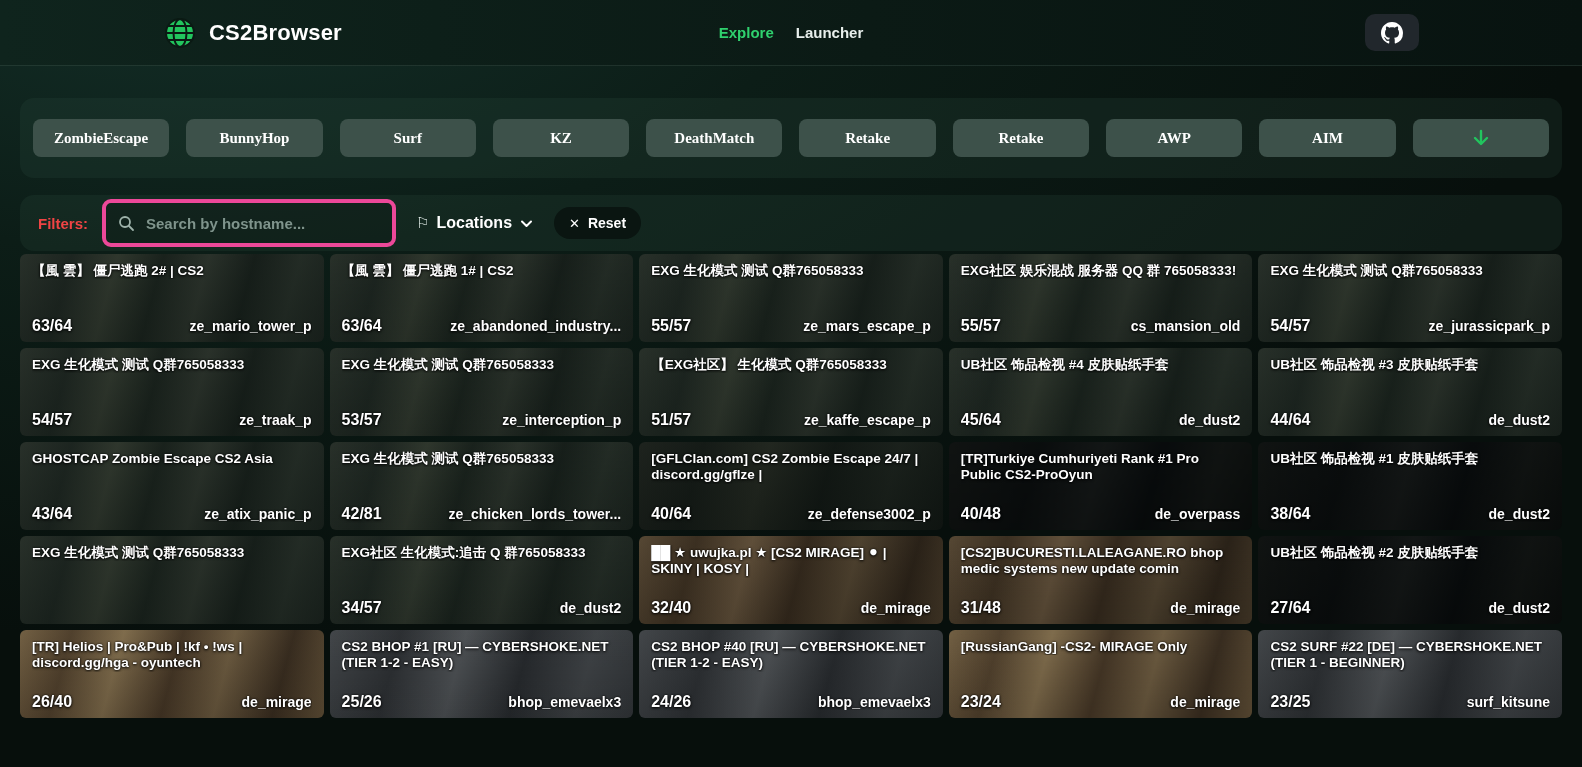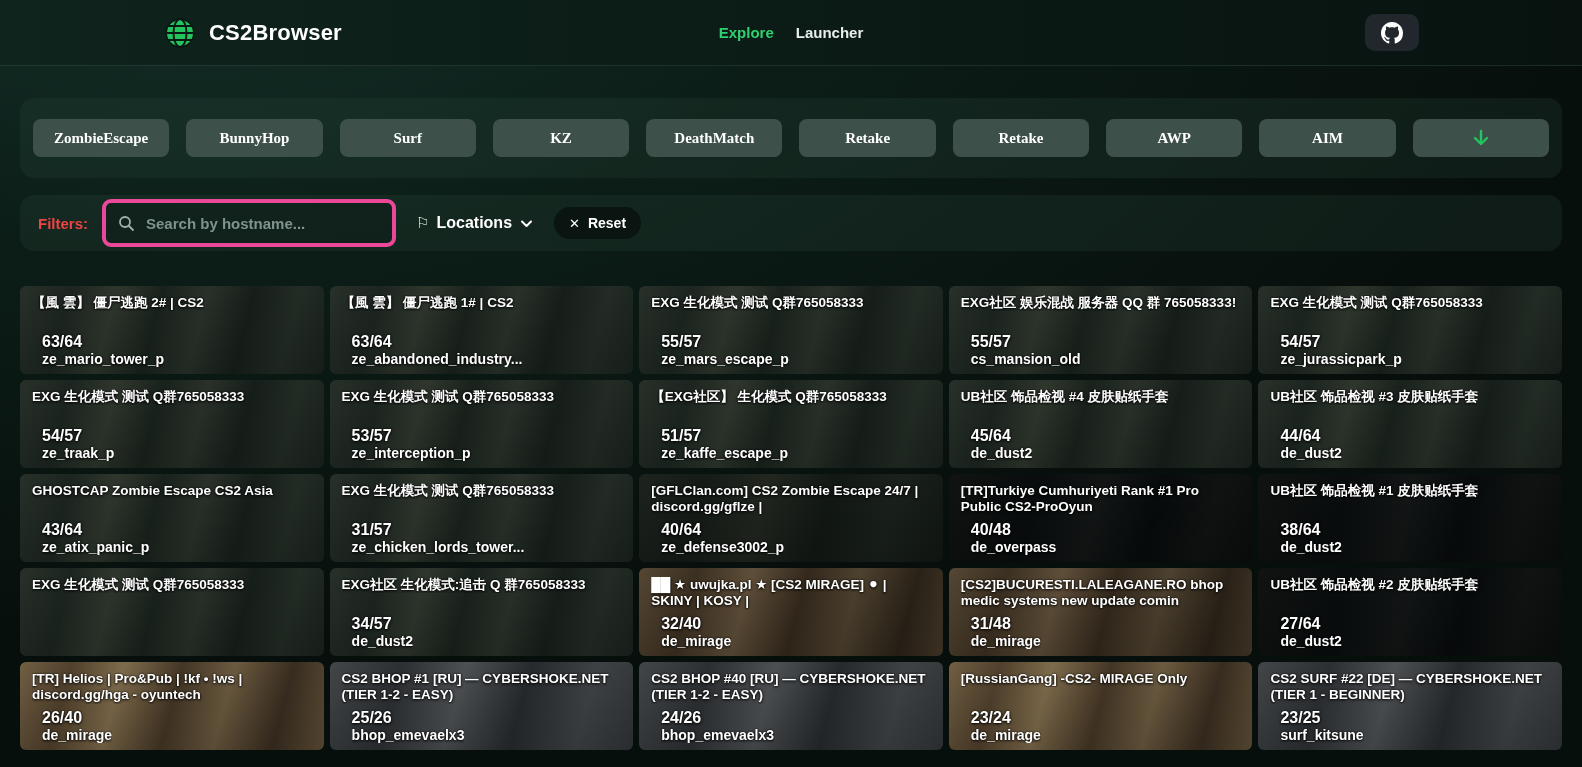--- a/index.html
+++ b/index.html
@@ -62,37 +62,36 @@
   }
   .flag-glyph{font-size:15px;font-weight:400;color:#dfe9e5;}
   .reset{
     display:flex;align-items:center;gap:8px;border:none;cursor:pointer;
     background:#0a1511;color:#fff;font-weight:700;font-size:14px;
     border-radius:999px;padding:8px 15px;font-family:inherit;
   }
   .reset .x{font-weight:400;font-size:13px;}
   
   .grid{
-    margin-top:35px;display:grid;grid-template-columns:repeat(5,1fr);
+    margin-top:3px;display:grid;grid-template-columns:repeat(5,1fr);
     column-gap:18px;row-gap:11px;gap:6px;
   }
   .card{
     position:relative;height:88px;border-radius:6px;overflow:hidden;cursor:pointer;
     padding:9px 12px;box-sizing:border-box;
   }
   .card-title{
     font-size:13.5px;font-weight:700;line-height:1.22;color:#fff;
     text-shadow:0 1px 3px rgba(0,0,0,.95),0 0 2px rgba(0,0,0,.8);
     display:-webkit-box;-webkit-line-clamp:2;-webkit-box-orient:vertical;overflow:hidden;
   }
   .card-footer{
     position:absolute;left:12px;right:12px;bottom:7px;
     display:flex;align-items:baseline;
     text-shadow:0 1px 3px rgba(0,0,0,.95),0 0 2px rgba(0,0,0,.8);
-    flex-direction:column;
   }
   .players{font-size:16px;font-weight:700;}
   .map{flex:1;margin-left:10px;font-size:14px;font-weight:700;text-align:right;
     white-space:nowrap;overflow:hidden;text-overflow:ellipsis;}
   
   .bg-olive{background:
     linear-gradient(180deg,rgba(8,14,11,.52),rgba(8,14,11,.62)),
     linear-gradient(105deg,#4c564b 0%,#333e37 16%,#5a6352 30%,#2c372f 44%,#4f584c 58%,#26302a 72%,#414c42 86%,#2d3731 100%);}
   .bg-olive-dark{background:
     linear-gradient(180deg,rgba(6,10,8,.6),rgba(6,10,8,.7)),
@@ -267,21 +266,21 @@
       <article class="card bg-olive">
     <div class="card-title">GHOSTCAP Zombie Escape CS2 Asia</div>
     <div class="card-footer">
       <span class="players">43/64</span>
       <span class="map">ze_atix_panic_p</span>
     </div>
   </article>
       <article class="card bg-olive">
     <div class="card-title">EXG 生化模式 测试 Q群765058333</div>
     <div class="card-footer">
-      <span class="players">31/57</span>
+      <span class="players">42/81</span>
       <span class="map">ze_chicken_lords_tower...</span>
     </div>
   </article>
       <article class="card bg-olive-dark">
     <div class="card-title">[GFLClan.com] CS2 Zombie Escape 24/7 | discord.gg/gflze |</div>
     <div class="card-footer">
       <span class="players">40/64</span>
       <span class="map">ze_defense3002_p</span>
     </div>
   </article>

